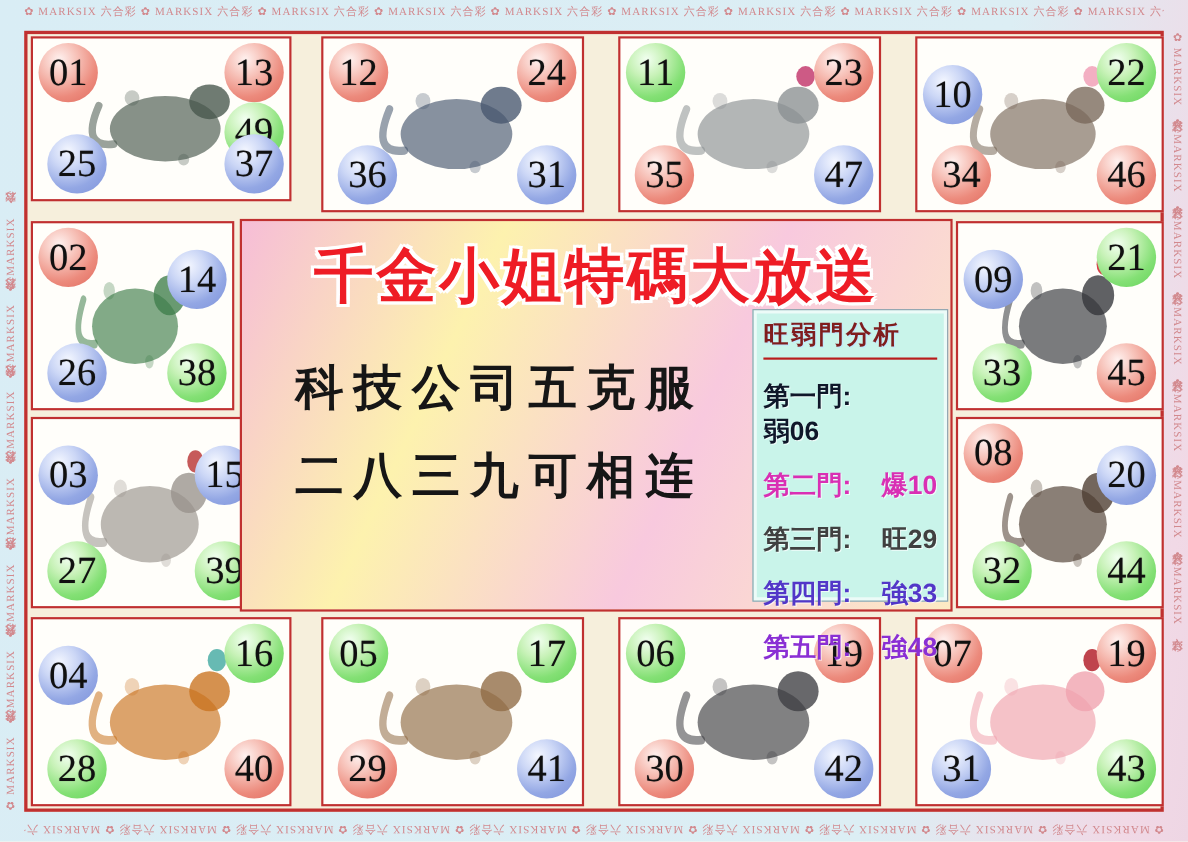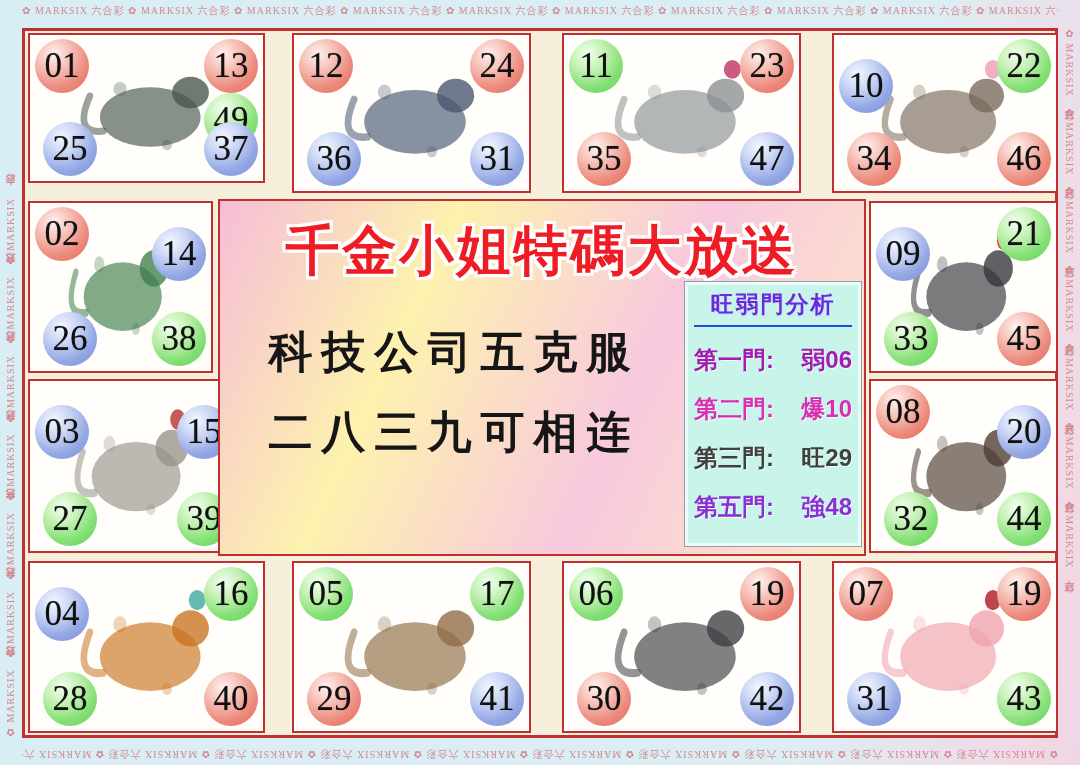--- a/index.html
+++ b/index.html
@@ -81,22 +81,22 @@
     position:absolute;left:8px;top:296px;width:452px;text-align:center;
     font-family:"Liberation Serif",serif;font-weight:bold;color:#141414;font-size:29px;
   }
 
   .analysis{
     position:absolute;left:464px;top:80px;width:178px;height:266px;
     border:1px solid #8fa0ad;box-shadow:inset 0 0 0 3px rgba(255,255,255,.65);
     padding:7px 9px;box-sizing:border-box;
   }
   .analysis-title{
-    font-size:23px;font-weight:bold;color:#6d28d9;text-align:center;
-    letter-spacing:2px;padding-bottom:5px;border-bottom:2px solid #1d4ed8;
+    font-size:23px;font-weight:bold;color:#7f1d1d;
+    letter-spacing:2px;padding-bottom:5px;border-bottom:2px solid #b91c1c;
     text-shadow:1px 1px 0 #bfe6ff;
   }
   .analysis-row{
     display:flex;justify-content:space-between;align-items:baseline;
     font-size:24px;font-weight:bold;margin-top:17px;
     text-shadow:1px 1px 0 rgba(255,255,255,.7);
   }
 </style>
 </head>
 <body>
@@ -281,31 +281,35 @@
   </div>
 
 <div class="panel">
   <div class="panel-title">千金小姐特碼大放送</div>
   <div class="panel-line panel-line2">二八三九可相连</div>
   <div class="panel-line panel-line1">科技公司五克服</div>
 
   <div class="analysis" id="analysis-box" style="background: rgb(201, 244, 234);">
     <div class="analysis-title">旺弱門分析</div>
     <div id="analysis-rows">
-        <div class="analysis-row" style="color: #a21caf;">
+        <div class="analysis-row" style="color: #0f172a; flex-direction: column;">
     <span>第一門:</span>
     <span>弱06</span>
   </div>
         <div class="analysis-row" style="color: rgb(217, 47, 180);">
     <span>第二門:</span>
     <span>爆10</span>
   </div>
         <div class="analysis-row" style="color: #404040;">
     <span>第三門:</span>
     <span>旺29</span>
   </div>
+        <div class="analysis-row" style="color: rgb(82, 55, 200);">
+    <span>第四門:</span>
+    <span>強33</span>
+  </div>
         <div class="analysis-row" style="color: rgb(138, 47, 212);">
     <span>第五門:</span>
     <span>強48</span>
   </div>
       </div>
   </div>
 </div>
 
 </body></html>

